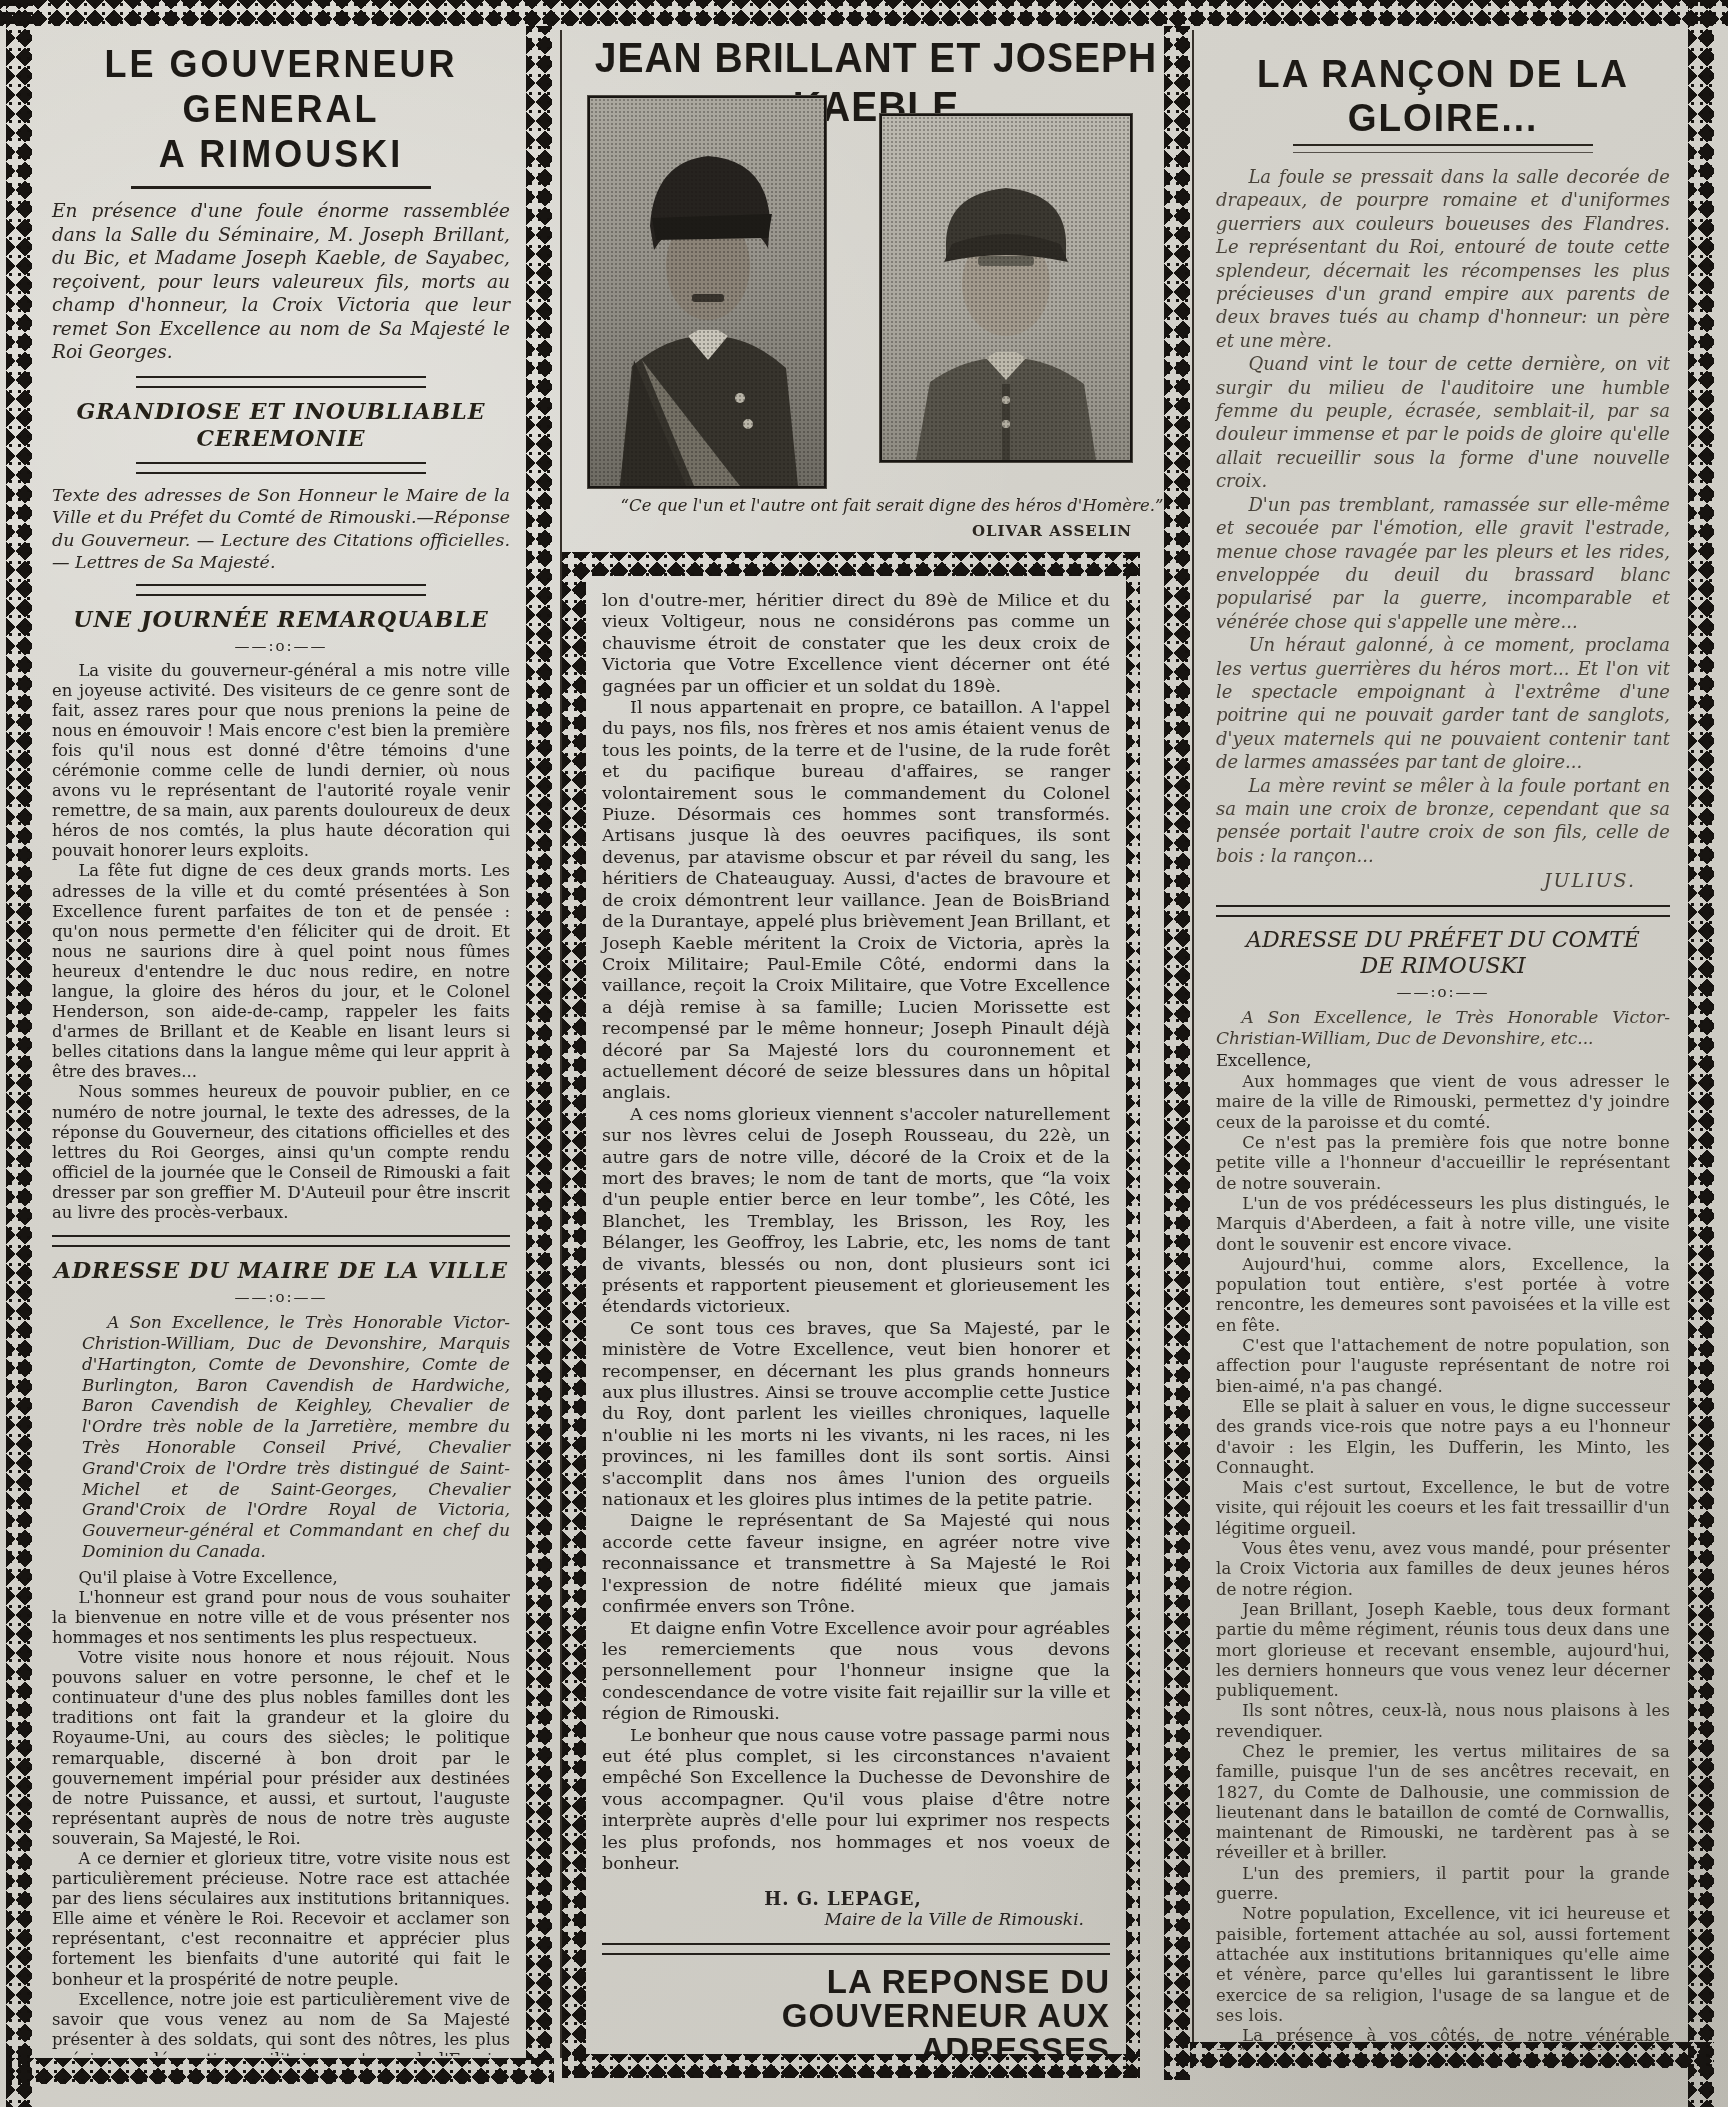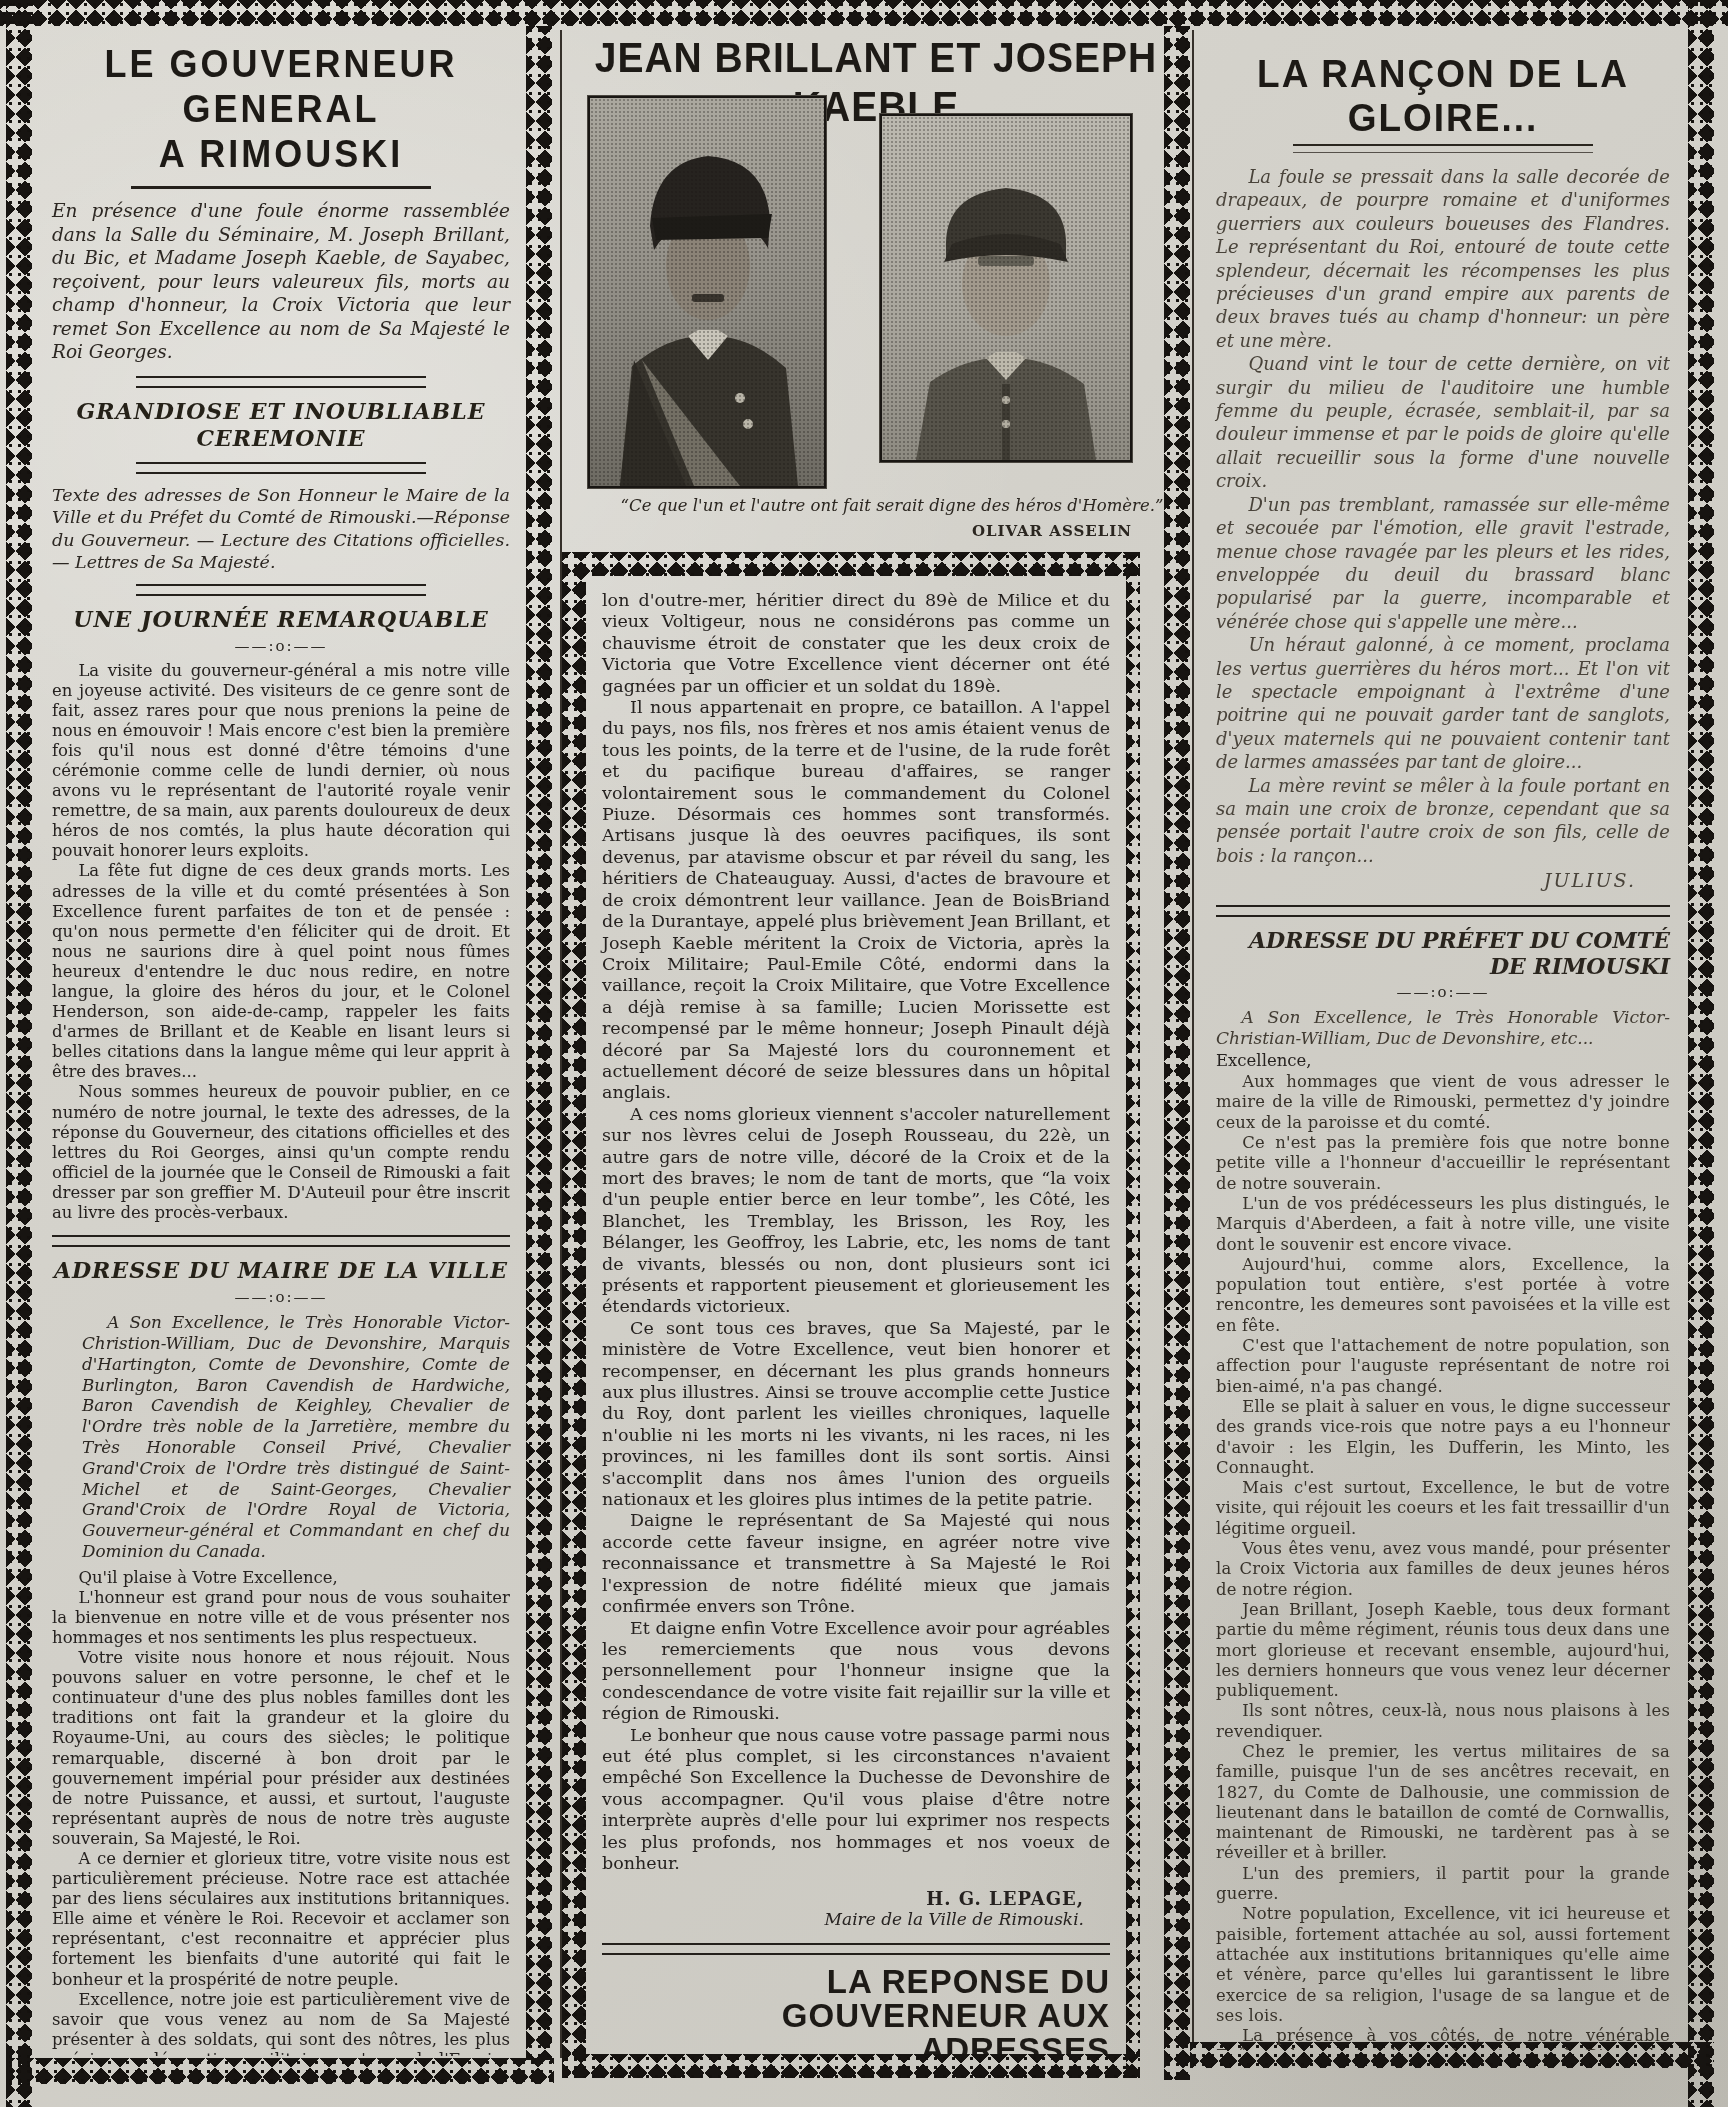--- a/index.html
+++ b/index.html
@@ -52,31 +52,31 @@
   #center-box{position:absolute;left:562px;top:552px;width:578px;height:1526px;}
   #center-box .orn{position:absolute;}
   #cb-top{left:0;top:0;width:100%;height:24px;}
   #cb-bottom{left:0;bottom:0;width:100%;height:24px;}
   #cb-left{left:0;top:0;width:24px;height:100%;}
   #cb-right{right:0;top:0;width:14px;height:100%;}
   #center-content{position:absolute;left:24px;top:24px;right:14px;bottom:24px;padding:14px 16px;overflow:hidden;}
   .body18 p{margin:0;text-indent:1.6em;font-size:17.5px;line-height:21.4px;text-align:justify;}
   .body18 p:first-child{text-indent:0;}
   .sig-block{ text-align:right;margin-top:14px;padding-right:26px;}
-  .sig-name{font-size:18px;letter-spacing:1px;font-weight:bold;}
+  .sig-name{font-size:18px;letter-spacing:1px;font-weight:bold;text-align:center;}
   .sig-title{font-style:italic;font-size:17px;}
   #response-head{ text-align:right;font-size:33px;line-height:34px;letter-spacing:1px;margin-top:10px;}
 
   
   #right-article{position:absolute;left:1202px;top:30px;width:482px;height:2020px;padding:10px 14px;box-sizing:border-box;overflow:hidden;}
   #right-title{ text-align:center;font-size:37px;letter-spacing:2px;transform:scaleY(1.05);margin-top:14px;}
   #right-title-rule{width:300px;height:6px;border-top:2px solid #2a261f;border-bottom:1px solid #55504a;margin:6px auto 12px auto;}
   .rancon p{margin:0;text-indent:1.8em;font-style:italic;font-size:18px;line-height:23.4px;text-align:justify;color:#49433a;}
   .rancon-sig{ text-align:right;font-style:italic;font-size:19px;letter-spacing:2px;color:#49433a;padding-right:34px;margin-top:2px;}
-  .prefect-head{ text-align:right;font-style:italic;font-weight:bold;font-size:22px;line-height:26px;color:#2a251e;}
+  .prefect-head{ text-align:center;font-style:italic;font-weight:normal;font-size:22px;line-height:26px;color:#2a251e;}
   .pref-salut{font-style:italic;font-size:17px;line-height:21px;color:#423c33;text-align:justify;text-indent:1.5em;}
   .greeting{font-size:16.5px;margin:2px 0;}
   .body-pref p{margin:0;text-indent:1.6em;font-size:16.4px;line-height:20.3px;text-align:justify;color:#37322a;letter-spacing:.2px;}
 
   .mt6{margin-top:6px;}
 </style>
 </head>
 <body>
 
 <div id="page">

